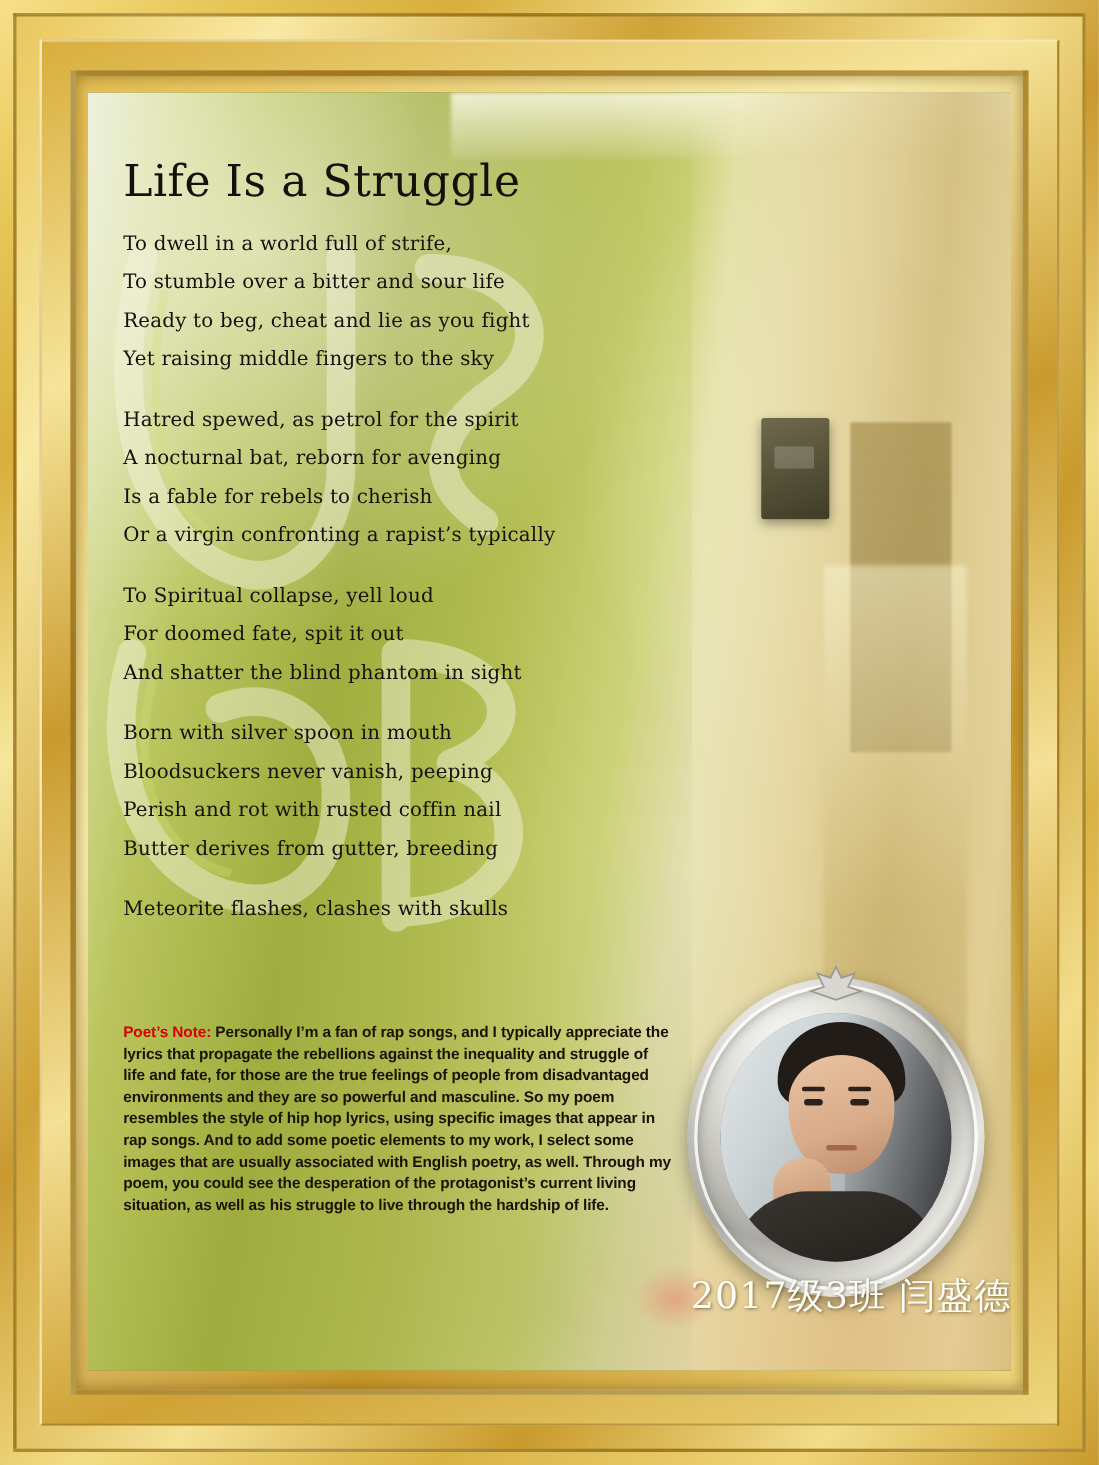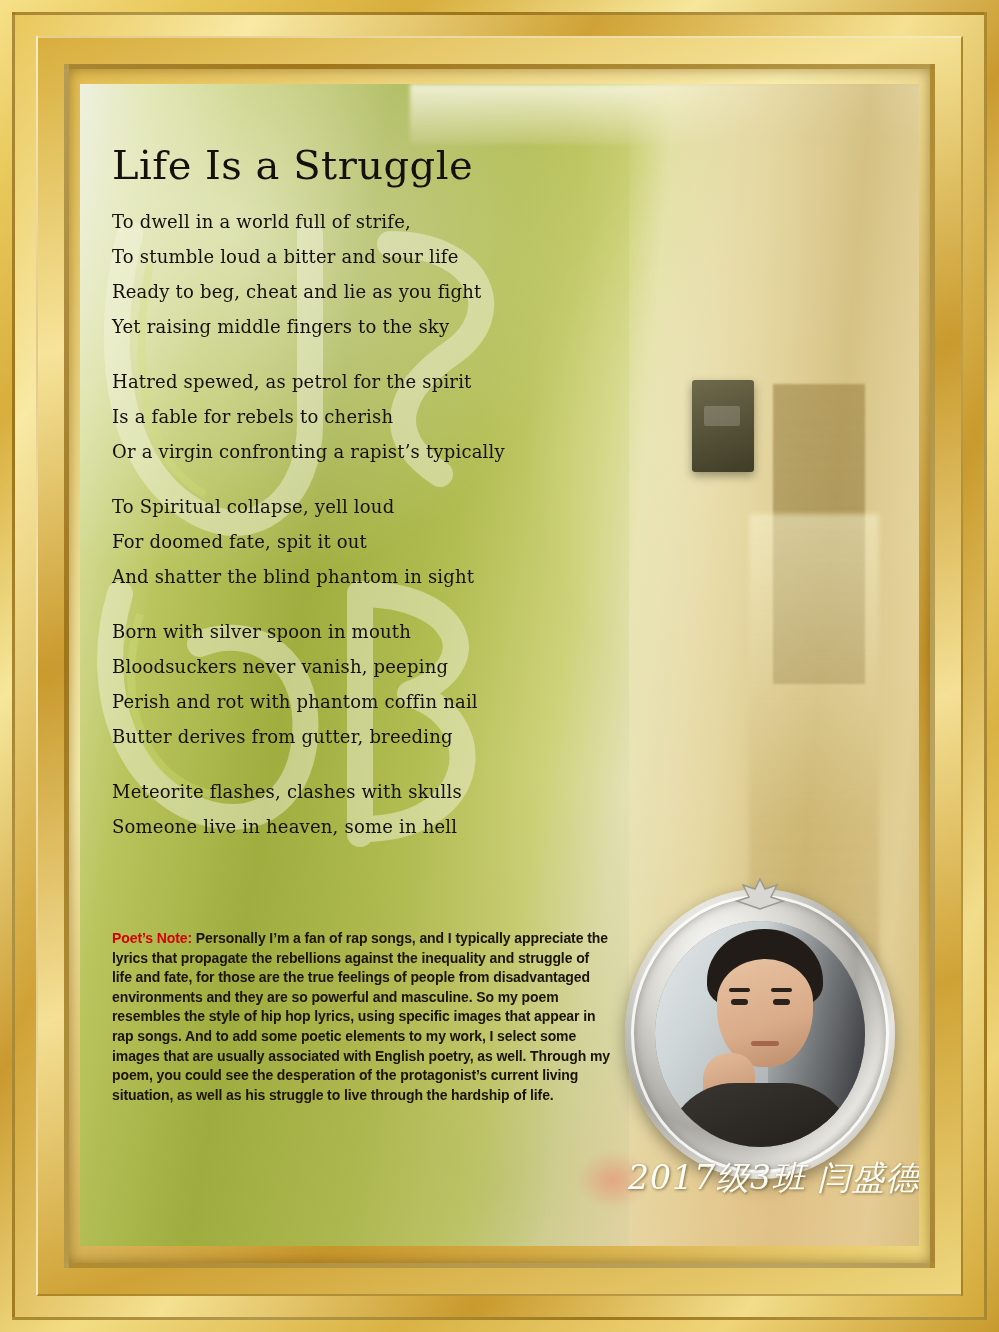--- a/index.html
+++ b/index.html
@@ -316,21 +316,20 @@
     background: linear-gradient(160deg, #3a3631, #211e1a);
     border-radius: 70px 70px 0 0;
   }
 
   
   .signature {
     position: absolute;
     left: 548px;
     top: 1072px;
     font-family: "DejaVu Serif", serif;
-    font-style: italic;
     font-size: 33px;
     color: #fdfdf6;
     text-shadow: 1px 1px 3px rgba(60,50,10,0.6);
     white-space: nowrap;
     letter-spacing: 1px;
   }
 </style>
 </head>
 <body>
 
@@ -371,47 +370,47 @@
   <div class="pink-blob"></div>
 
   <div class="content">
 
     <div class="poem-title">Life Is a Struggle</div>
 
     <div class="stanzas">
 
       <div class="stanza">
         <div class="line">To dwell in a world full of strife,</div>
-        <div class="line">To stumble loud a bitter and sour life</div>
+        <div class="line">To stumble over a bitter and sour life</div>
         <div class="line">Ready to beg, cheat and lie as you fight</div>
         <div class="line">Yet raising middle fingers to the sky</div>
       </div>
 
       <div class="stanza">
         <div class="line">Hatred spewed, as petrol for the spirit</div>
+        <div class="line">A nocturnal bat, reborn for avenging</div>
         <div class="line">Is a fable for rebels to cherish</div>
         <div class="line">Or a virgin confronting a rapist’s typically</div>
       </div>
 
       <div class="stanza">
         <div class="line">To Spiritual collapse, yell loud</div>
         <div class="line">For doomed fate, spit it out</div>
         <div class="line">And shatter the blind phantom in sight</div>
       </div>
 
       <div class="stanza">
         <div class="line">Born with silver spoon in mouth</div>
         <div class="line">Bloodsuckers never vanish, peeping</div>
-        <div class="line">Perish and rot with phantom coffin nail</div>
+        <div class="line">Perish and rot with rusted coffin nail</div>
         <div class="line">Butter derives from gutter, breeding</div>
       </div>
 
       <div class="stanza">
         <div class="line">Meteorite flashes, clashes with skulls</div>
-        <div class="line">Someone live in heaven, some in hell</div>
       </div>
 
     </div>
 
     <div class="note"><span class="note-label">Poet’s Note:</span><span> Personally I’m a fan of rap songs, and I typically appreciate the lyrics that propagate the rebellions against the inequality and struggle of life and fate, for those are the true feelings of people from disadvantaged environments and they are so powerful and masculine. So my poem resembles the style of hip hop lyrics, using specific images that appear in rap songs. And to add some poetic elements to my work, I select some images that are usually associated with English poetry, as well. Through my poem, you could see the desperation of the protagonist’s current living situation, as well as his struggle to live through the hardship of life.</span></div>
 
     <div class="portrait-wrap">
       <div class="portrait-frame"></div>
       <div class="portrait-orn">
         <svg viewBox="0 0 58 34" xmlns="http://www.w3.org/2000/svg">

